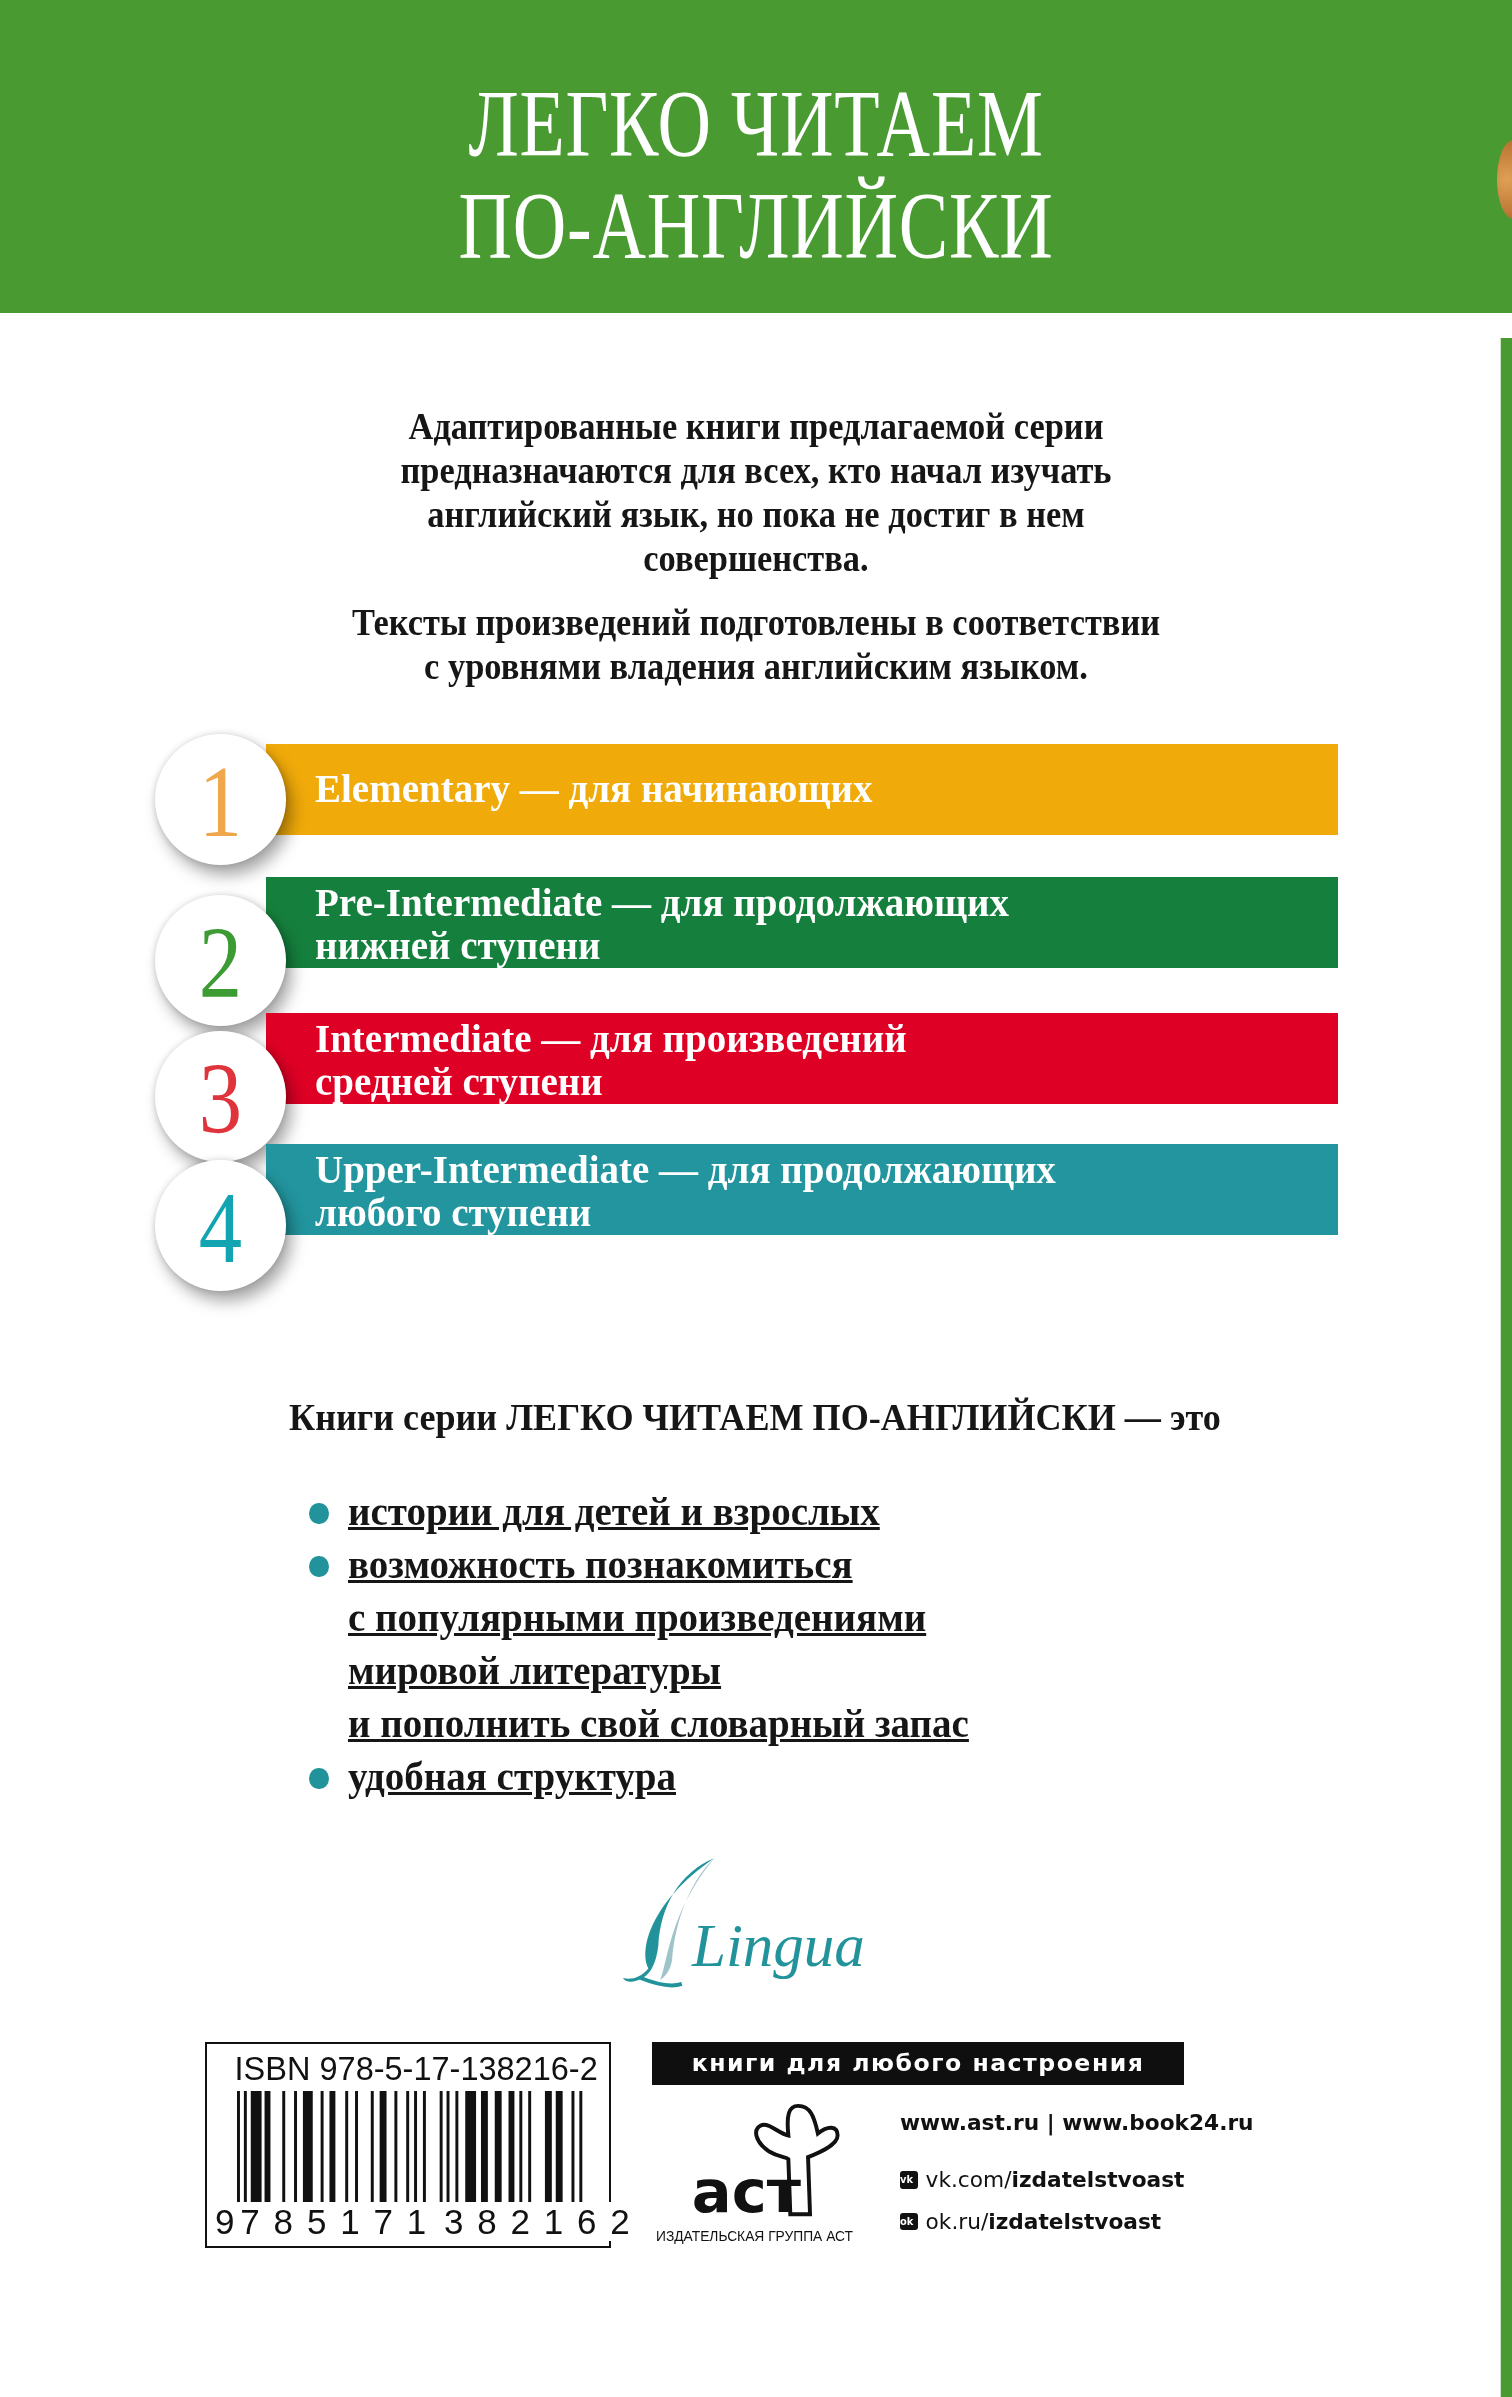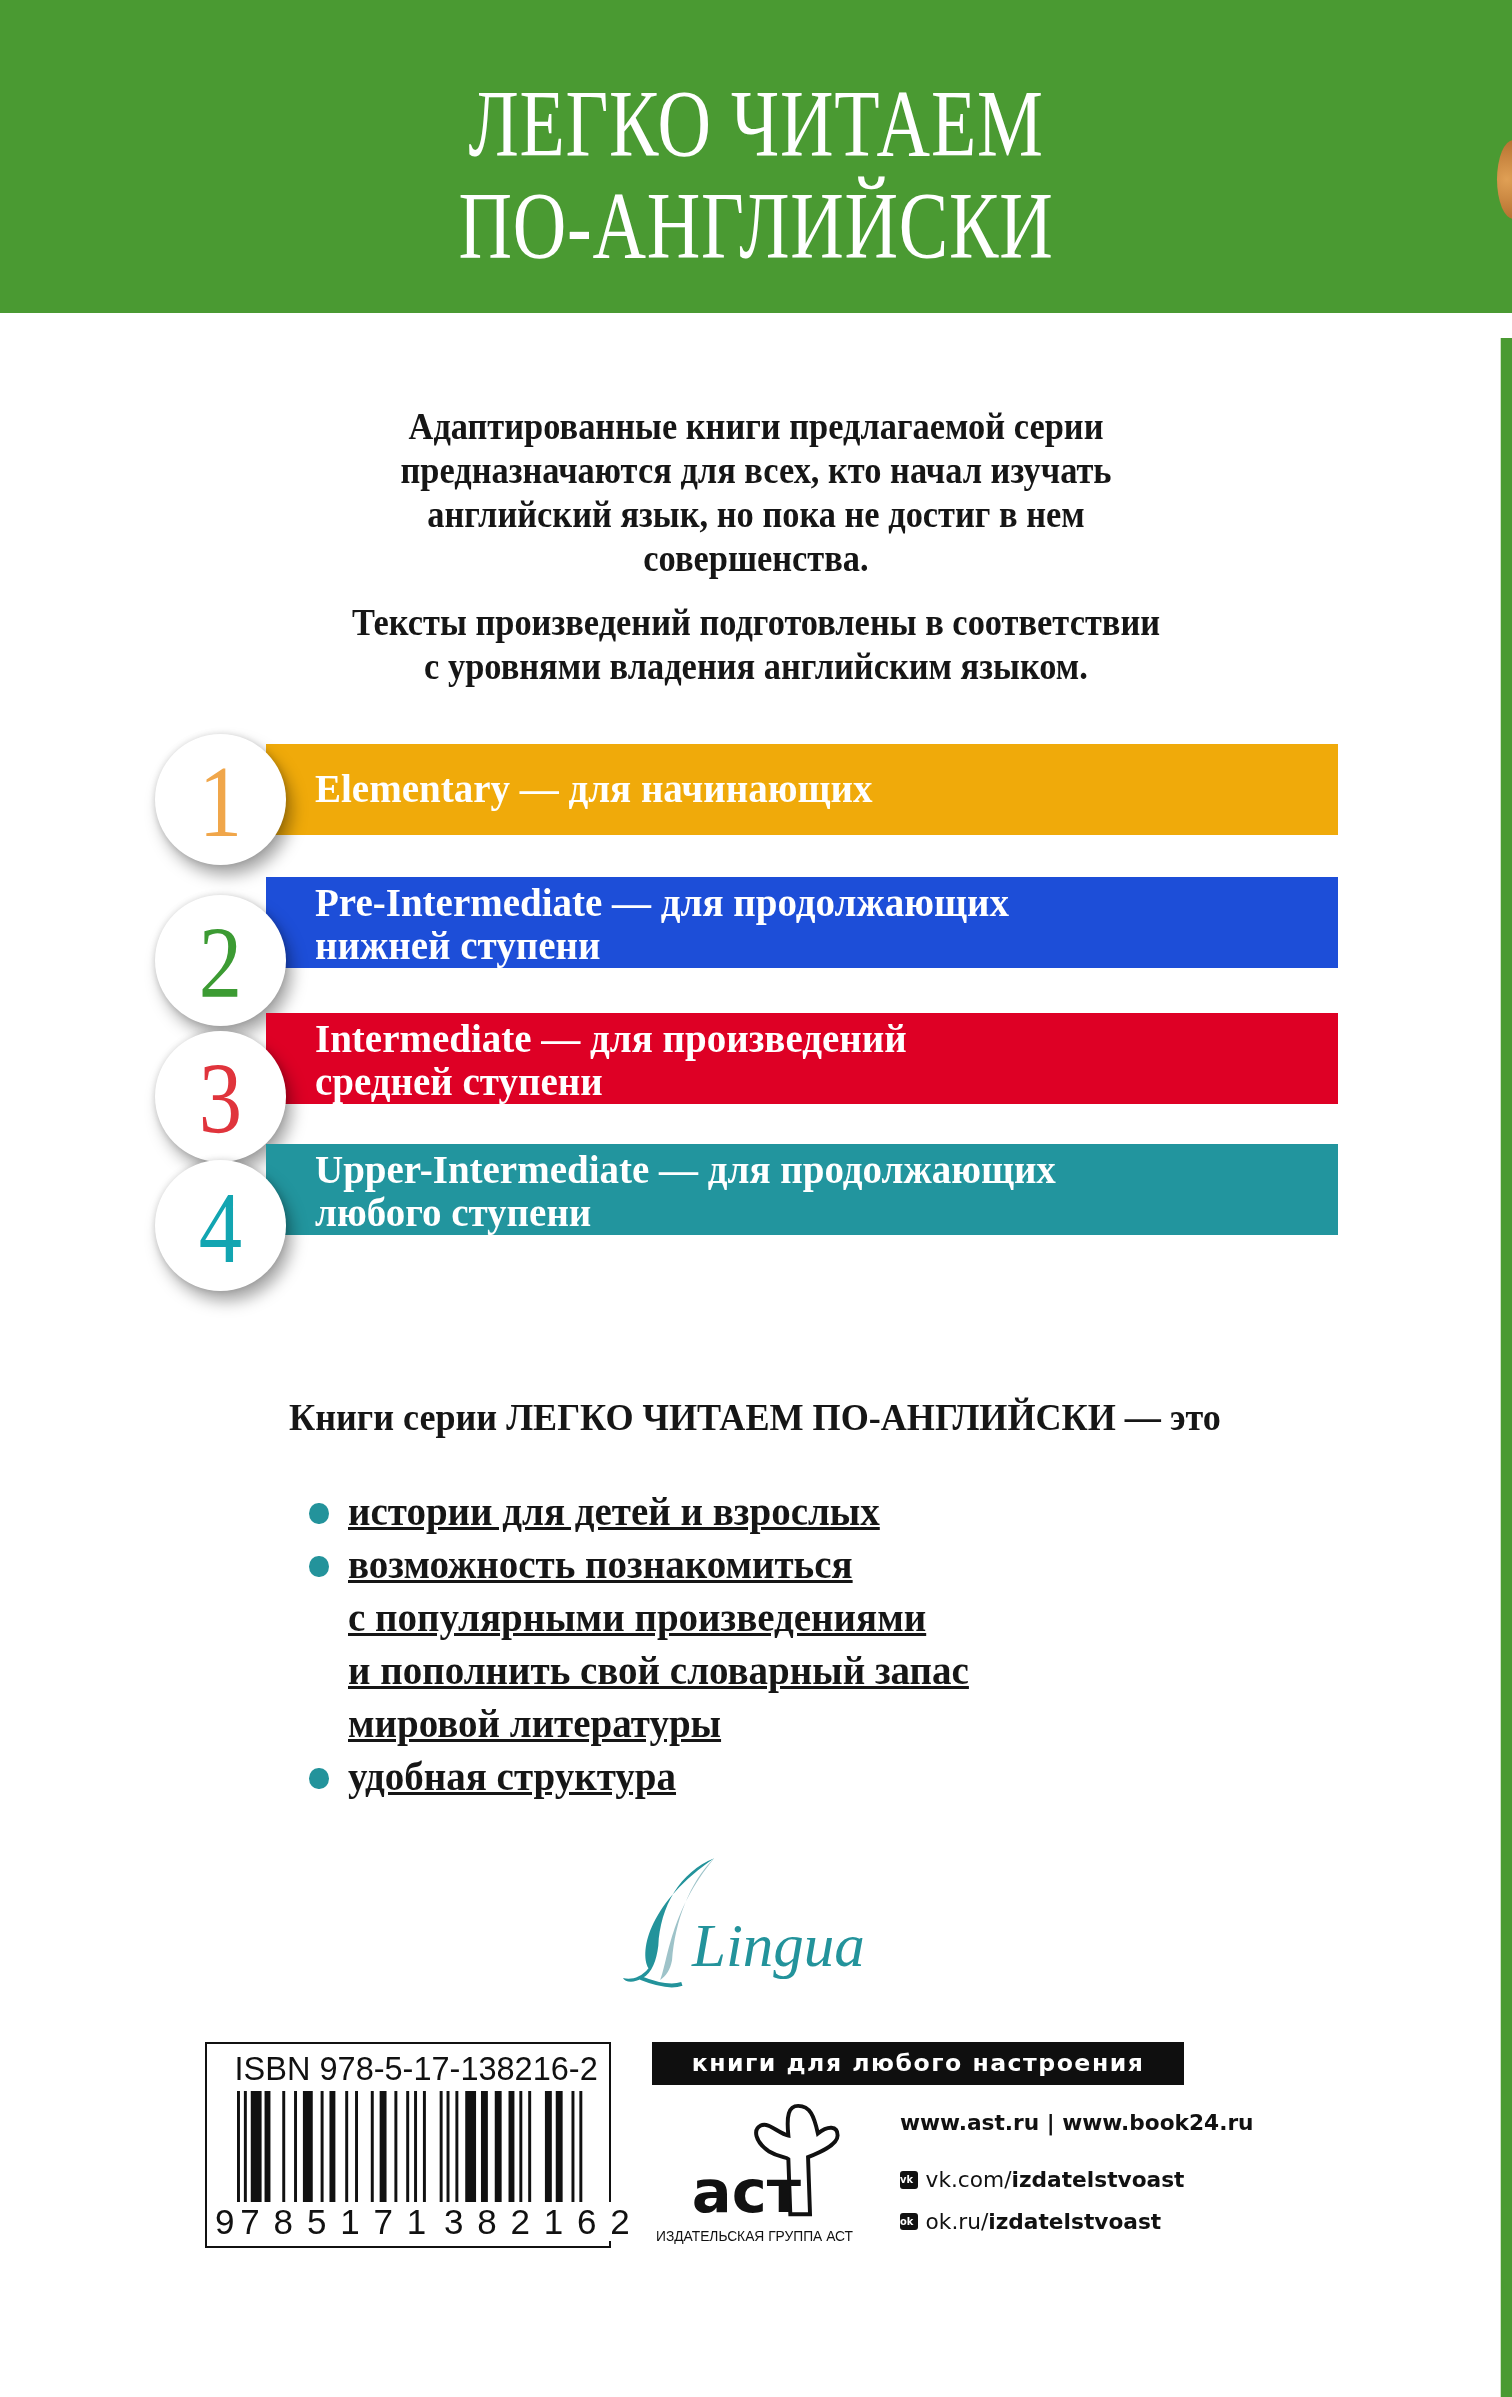--- a/index.html
+++ b/index.html
@@ -160,21 +160,21 @@
 <div class="level" style="top:729px">
   <div class="level-bar" style="top:14.8px;background:#f0aa0a">
     <div class="level-text" style="left:49px;top:23.6px">Elementary — для начинающих</div>
   </div>
   <div class="level-circle" style="top:4.9px">
     <span class="level-digit" style="color:#f0a64a">1</span>
   </div>
 </div>
 
 <div class="level" style="top:862px">
-  <div class="level-bar" style="top:14.8px;background:#1d4ed8">
+  <div class="level-bar" style="top:14.8px;background:#15803d">
     <div class="level-text" style="left:49px;top:3.9px">
       <div>Pre-Intermediate — для продолжающих</div>
       <div>нижней ступени</div>
     </div>
   </div>
   <div class="level-circle" style="top:32.5px">
     <span class="level-digit" style="color:#3c9b33">2</span>
   </div>
 </div>
 
@@ -206,22 +206,22 @@
 
 <ul class="features">
   <li>
     <span class="bullet"></span>
     <span>истории для детей и взрослых</span>
   </li>
   <li>
     <span class="bullet"></span>
     <span class="cont">возможность познакомиться</span>
     <span class="cont">с популярными произведениями</span>
+    <span class="cont">мировой литературы</span>
     <span class="cont">и пополнить свой словарный запас</span>
-    <span class="cont">мировой литературы</span>
   </li>
   <li>
     <span class="bullet"></span>
     <span>удобная структура</span>
   </li>
 </ul>
 
 <div class="lingua">
   <svg width="108" height="148" viewBox="0 0 110 150" style="position:absolute;left:0;top:0">
     <path d="M95 6 C60 20 40 55 38 95 C36 110 32 122 22 128 C12 134 4 132 2 128 C10 130 20 128 28 118 C18 100 30 50 95 6 Z" fill="#23939b"></path>

